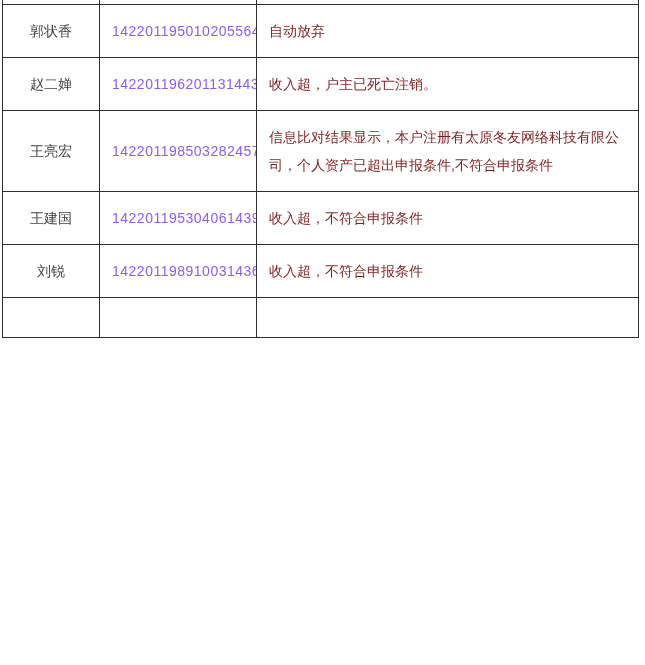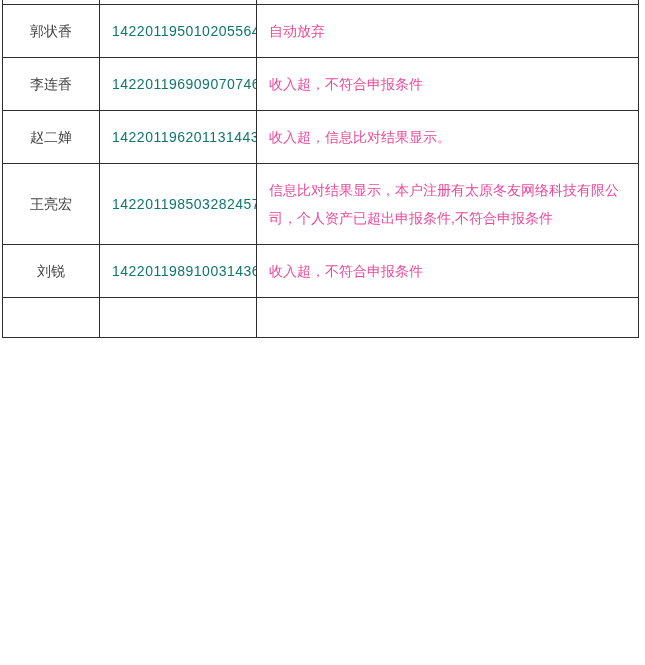--- a/index.html
+++ b/index.html
@@ -30,26 +30,26 @@
   tbody tr { height: 45px; }
   tbody tr:nth-child(9) { height: 68px; }      
   tbody tr.partial-top { height: 45px; }       
   tbody tr.partial-bottom { height: 40px; }    
   td.cell-name {
     text-align: center;
     color: #3f3f3f;
   }
   td.cell-id-number {
     text-align: center;
-    color: #0f766e;
+    color: #8b5cf6;
     letter-spacing: 0.5px;
   }
   td.cell-reason {
     text-align: left;
-    color: #ec4899;
+    color: #7f1d1d;
     padding: 4px 10px;
   }
 </style>
 </head>
 <body>
 
 <div class="viewport">
   <table class="records">
     <colgroup>
       <col style="width:97px">
@@ -62,33 +62,33 @@
         <td class="cell-id-number"></td>
         <td class="cell-reason"></td>
       </tr>
 
       <tr>
           <td class="cell-name">郭状香</td>
           <td class="cell-id-number">142201195010205564</td>
           <td class="cell-reason">自动放弃</td>
         </tr>
         <tr>
-          <td class="cell-name">李连香</td>
-          <td class="cell-id-number">142201196909070746</td>
-          <td class="cell-reason">收入超，不符合申报条件</td>
-        </tr>
-        <tr>
           <td class="cell-name">赵二婵</td>
           <td class="cell-id-number">142201196201131443</td>
-          <td class="cell-reason">收入超，信息比对结果显示。</td>
+          <td class="cell-reason">收入超，户主已死亡注销。</td>
         </tr>
         <tr>
           <td class="cell-name">王亮宏</td>
           <td class="cell-id-number">142201198503282457</td>
           <td class="cell-reason">信息比对结果显示，本户注册有太原冬友网络科技有限公司，个人资产已超出申报条件,不符合申报条件</td>
+        </tr>
+        <tr>
+          <td class="cell-name">王建国</td>
+          <td class="cell-id-number">142201195304061439</td>
+          <td class="cell-reason">收入超，不符合申报条件</td>
         </tr>
         <tr>
           <td class="cell-name">刘锐</td>
           <td class="cell-id-number">142201198910031436</td>
           <td class="cell-reason">收入超，不符合申报条件</td>
         </tr>
         <tr class="partial-bottom">
         <td class="cell-name"></td>
         <td class="cell-id-number"></td>
         <td class="cell-reason"></td>

